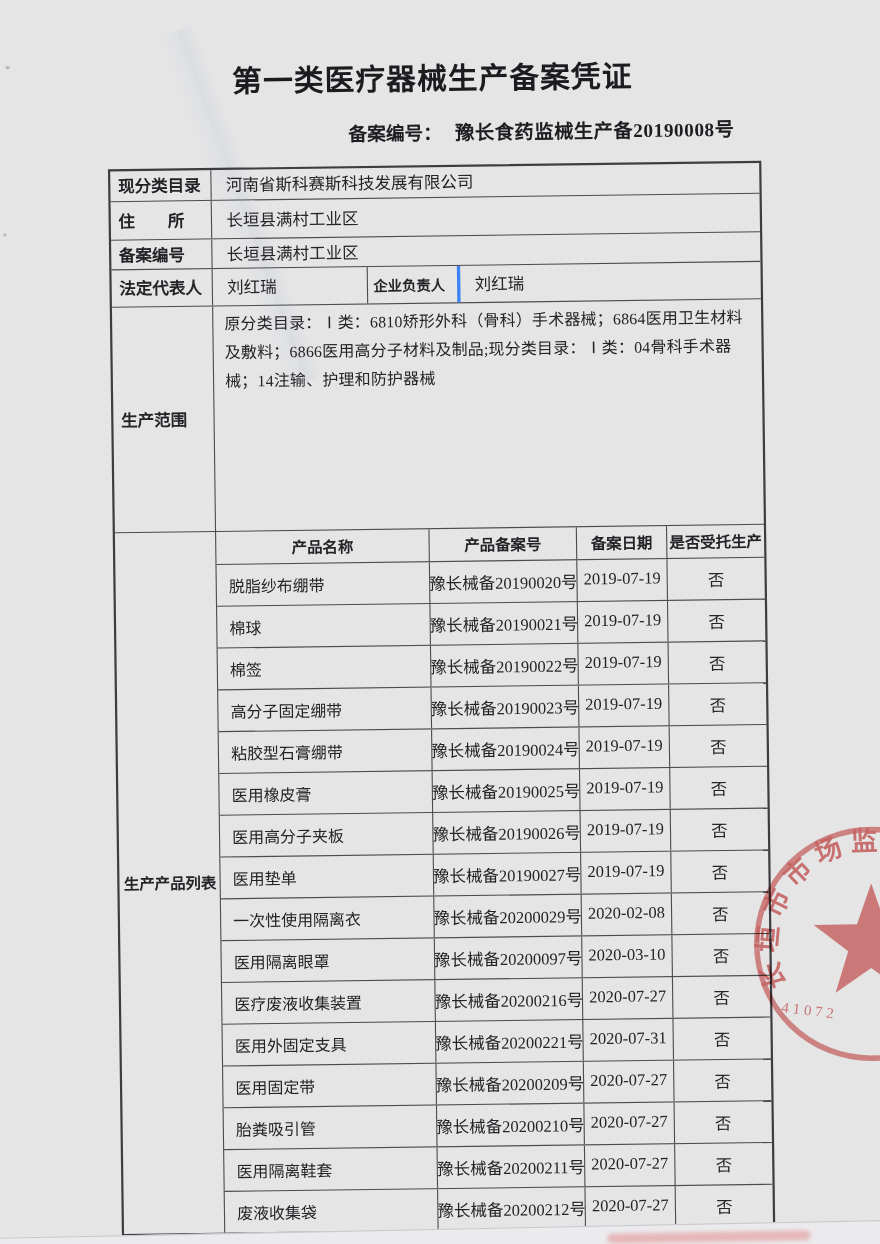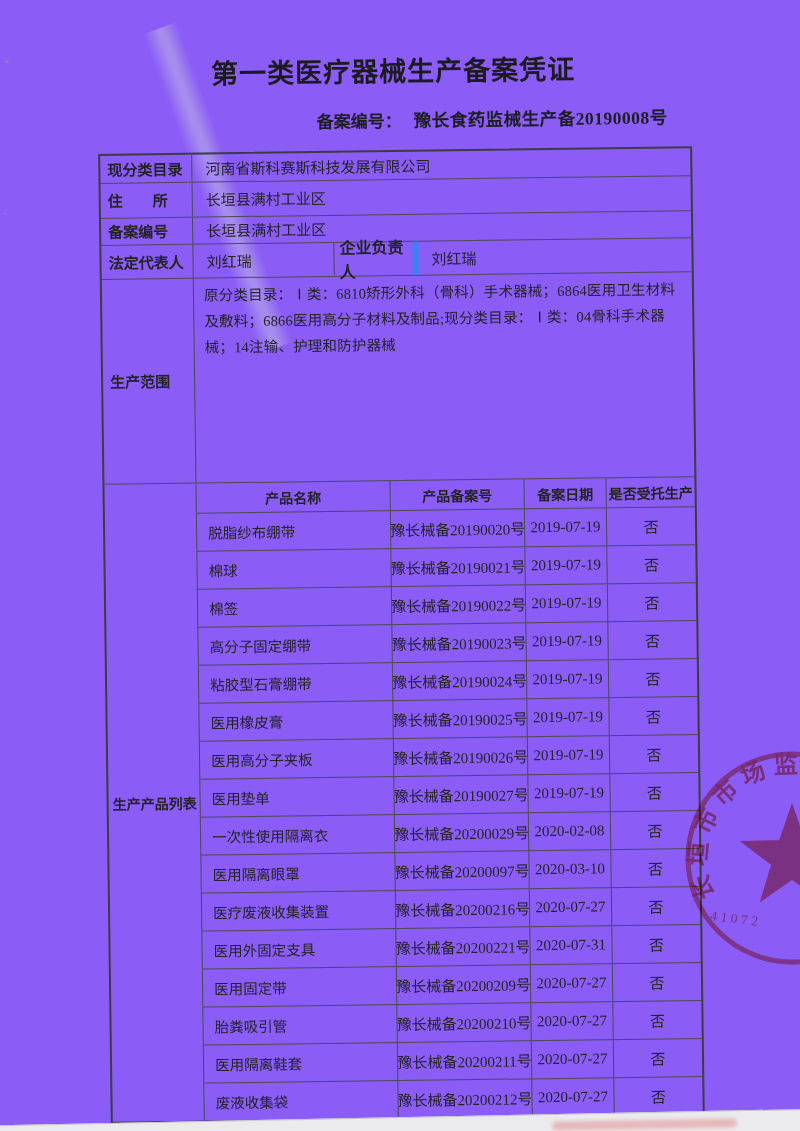--- a/index.html
+++ b/index.html
@@ -6,21 +6,21 @@
   html,body { width:800px; height:1131px; }
   body {
     position:relative;
     background:#f7f7f9;
     overflow:hidden;
     font-family:"Liberation Serif", serif;
     color:#242428;
   }
   .sheet {
     position:absolute; inset:0;
-    background:#8b5cf6;
+    background:#e5e5e5;
     overflow:hidden;
   }
   
   .fold-tl {
     position:absolute; left:200px; top:18px; width:36px; height:340px;
     background:linear-gradient(90deg, rgba(0,0,0,0) 0%, rgba(214,218,228,.38) 45%, rgba(203,208,221,.42) 58%, rgba(0,0,0,0) 100%);
     transform:rotate(-20deg);
   }
   .page-edge {
     position:absolute; left:-12px; top:1117px; width:840px; height:44px;
@@ -75,22 +75,22 @@
   .lab {
     width:92px; min-width:92px;
     border-right:1px solid #4b4b50;
     font-weight:bold; font-size:15px;
     display:flex; align-items:center;
     padding-left:7px;
   }
   .val { flex:1; display:flex; align-items:center; padding-left:13px; font-size:15px; }
   .r4 .v1 { flex:none; width:141px; border-right:1px solid #4b4b50; }
   .r4 .l2 {
-    width:84px; min-width:84px; border-right:6px solid #3b82f6;
-    font-weight:bold; font-size:16px;
+    width:84px; min-width:84px; border-right:3px solid #3b82f6;
+    font-weight:bold; font-size:13px;
     display:flex; align-items:center; padding-left:5px;
   }
   .scope .scope-text {
     flex:1; padding:4px 10px 0 10px;
     font-size:14.5px; line-height:1.8; letter-spacing:.2px;
   }
   .prod .lab { font-size:14px; padding-left:4px; }
 
   
   .ptable { flex:1; display:flex; flex-direction:column; }

